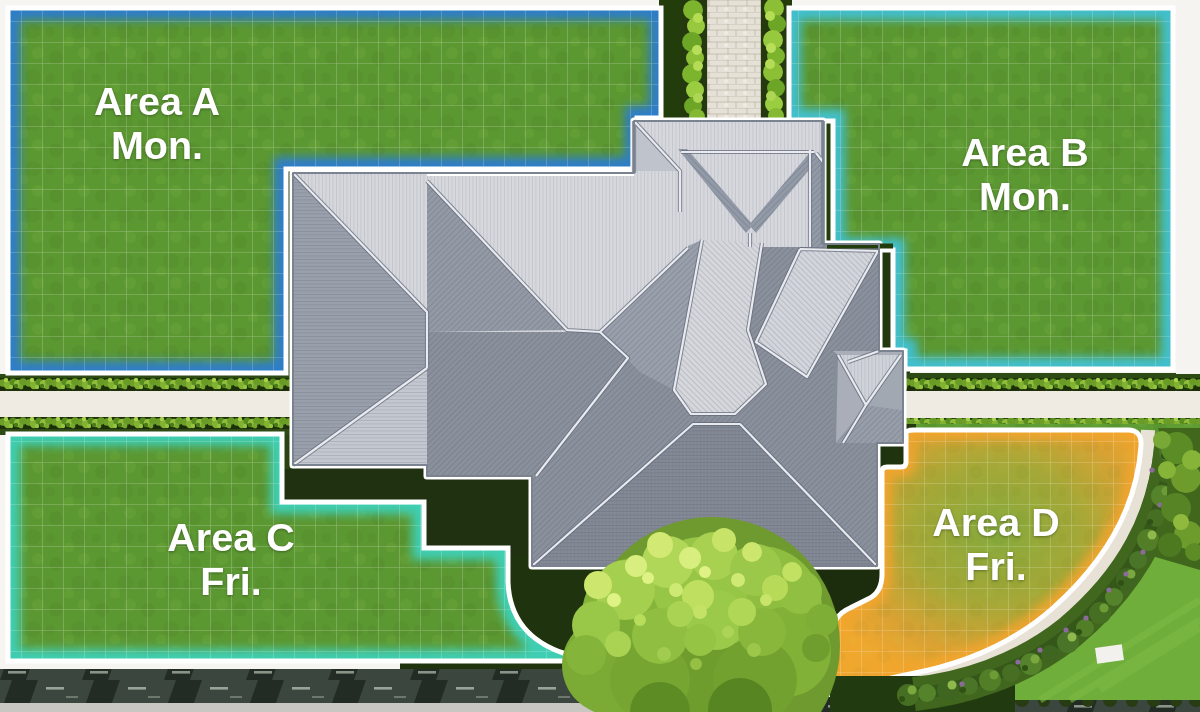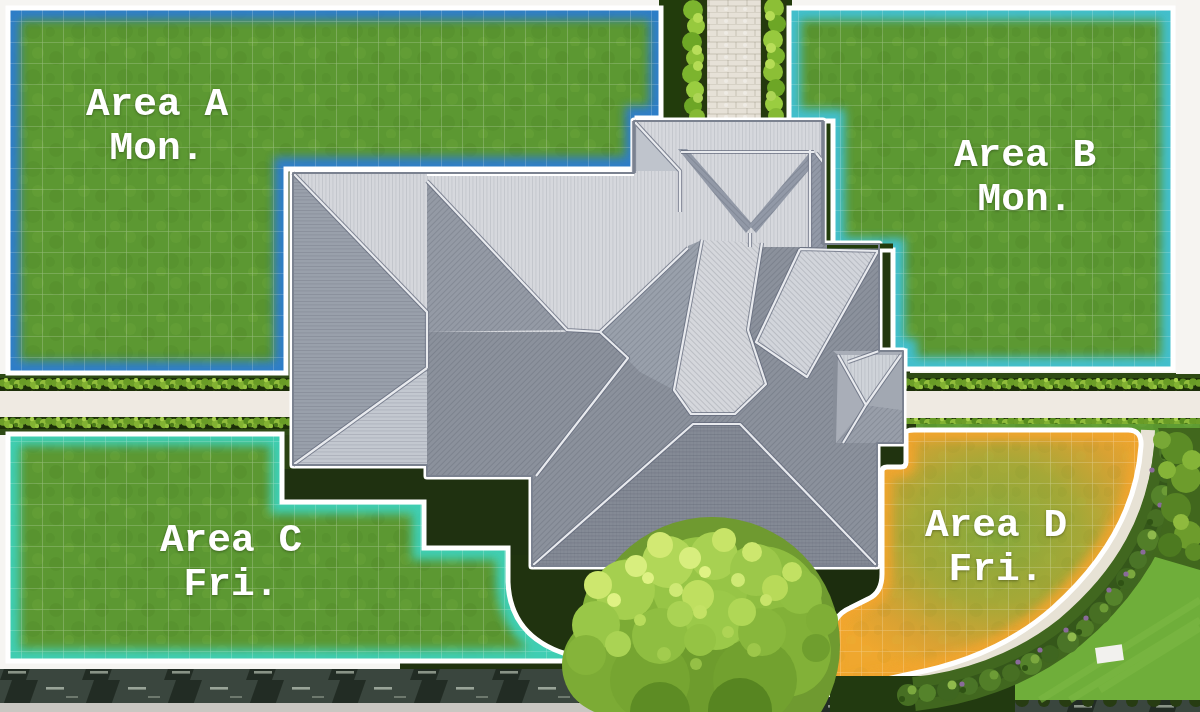--- a/index.html
+++ b/index.html
@@ -1,15 +1,15 @@
 <!DOCTYPE html>
 <html><head><meta charset="utf-8">
 <style>
 html,body{margin:0;padding:0}
-#c{position:relative;width:1200px;height:712px;background:#f7f6f3;font-family:Liberation Mono, monospace;overflow:hidden}
+#c{position:relative;width:1200px;height:712px;background:#f7f6f3;font-family:Liberation Sans, sans-serif;overflow:hidden}
 svg{position:absolute;top:0;left:0;display:block}
 </style></head><body>
 <div id="c">
 <svg width="1200" height="712" viewBox="0 0 1200 712">
 <defs>
 <pattern id="grid" width="21" height="21" patternUnits="userSpaceOnUse">
  <path d="M21,0H0V21" fill="none" stroke="rgba(255,255,255,0.34)" stroke-width="1.1"></path>
 </pattern>
 <pattern id="grass" width="46" height="46" patternUnits="userSpaceOnUse">
  <circle cx="10" cy="12" r="7" fill="rgba(25,70,5,0.07)"></circle>

